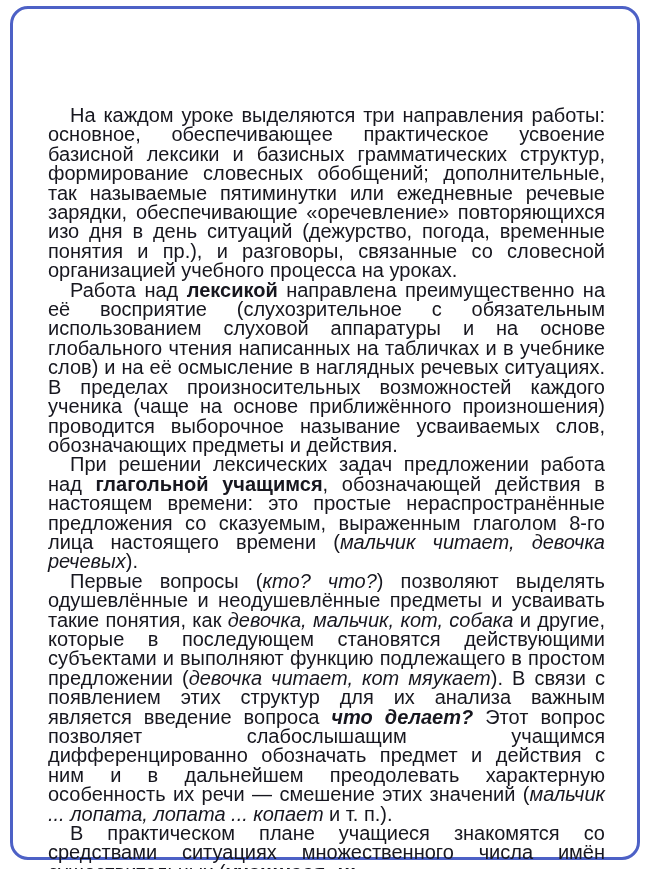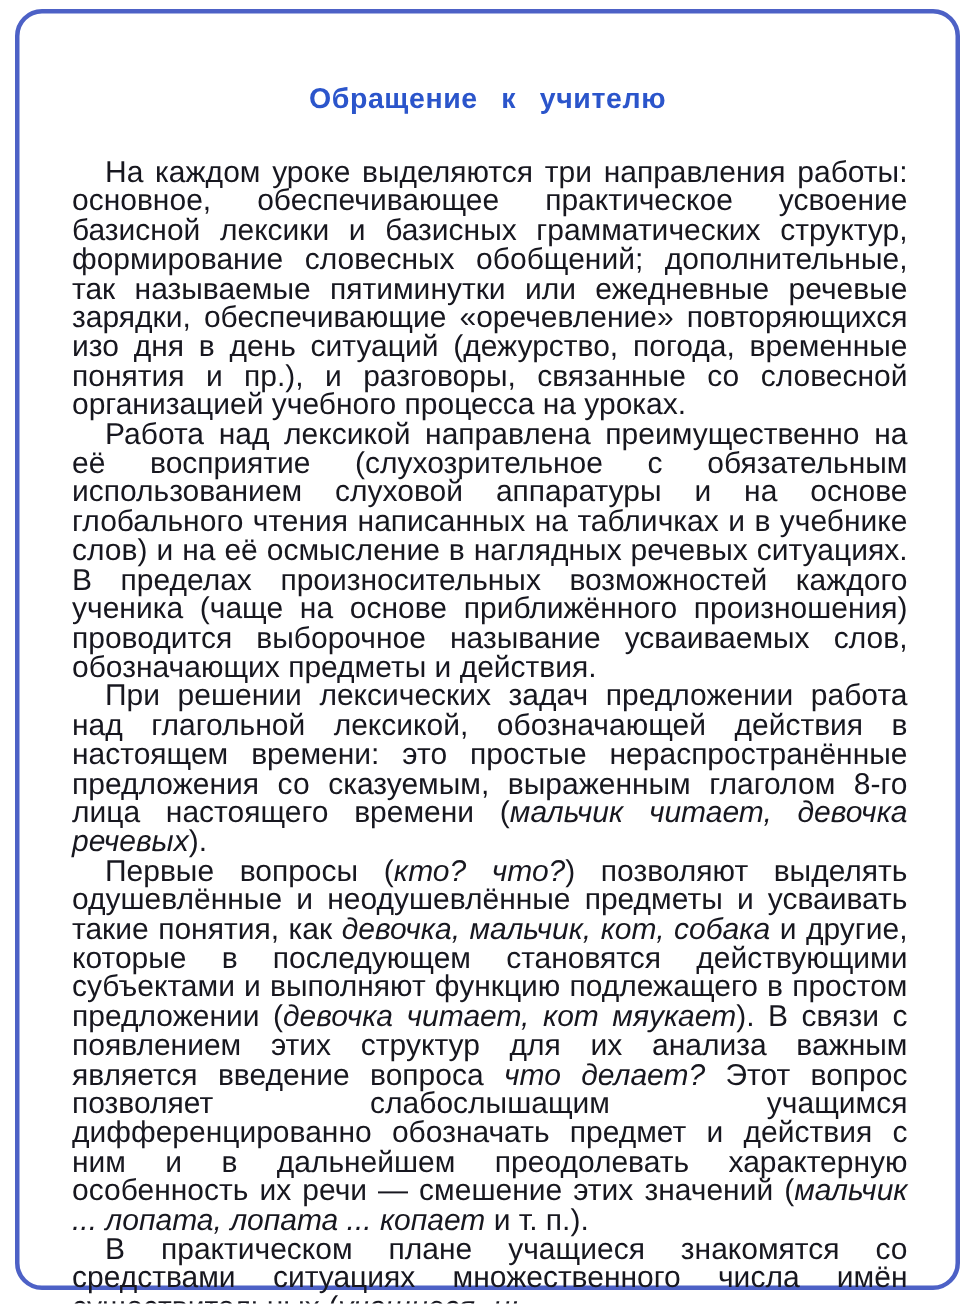--- a/index.html
+++ b/index.html
@@ -30,36 +30,35 @@
     letter-spacing:0.4px;word-spacing:10px;
   }
   .body-text{
     position:absolute;left:48px;right:45px;top:106px;
     color:var(--text);
     font-size:20px;line-height:19.4px;
     text-align:justify;
     hyphens:auto;
   }
   .body-text p{margin:0;text-indent:22px;}
-  .body-text span.b{font-weight:400;}
+  .body-text span.b{font-weight:700;}
   .body-text span.i{font-style:italic;}
   .corner{position:absolute;right:0;bottom:0;width:90px;height:120px;}
 </style>
 </head>
 <body>
 
 <div class="page">
   <div class="frame"></div>
 
-  <h1 class="title">Обращение к учителю</h1>
 
   <div class="body-text">
       <p><span>На каждом уроке выделяются три направления работы: основное, обеспечивающее практическое усвоение базисной лексики и базисных грамматических структур, формирование словесных обобщений; дополнительные, так называемые пятиминутки или ежедневные речевые зарядки, обеспечивающие «оречевление» повторяющихся изо дня в день ситуаций (дежурство, погода, временные понятия и пр.), и разговоры, связанные со словесной организацией учебного процесса на уроках.</span></p>
       <p><span>Работа над </span><span class="b">лексикой</span><span> направлена преимущественно на её восприятие (слухозрительное с обязательным использованием слуховой аппаратуры и на основе глобального чтения написанных на табличках и в учебнике слов) и на её осмысление в наглядных речевых ситуациях. В пределах произносительных возможностей каждого ученика (чаще на основе приближённого произношения) проводится выборочное называние усваиваемых слов, обозначающих предметы и действия.</span></p>
-      <p><span>При решении лексических задач предложении работа над </span><span class="b">глагольной лексикой</span><span>, обозначающей действия в настоящем времени: это простые нераспространённые предложения со сказуемым, выраженным глаголом 8-го лица настоящего времени (</span><span class="i">мальчик читает, девочка речевых</span><span>).</span></p>
+      <p><span>При решении лексических задач предложении работа над </span><span class="b">глагольной учащимся</span><span>, обозначающей действия в настоящем времени: это простые нераспространённые предложения со сказуемым, выраженным глаголом 8-го лица настоящего времени (</span><span class="i">мальчик читает, девочка речевых</span><span>).</span></p>
       <p><span>Первые вопросы (</span><span class="i">кто? что?</span><span>) позволяют выделять одушевлённые и неодушевлённые предметы и усваивать такие понятия, как </span><span class="i">девочка, мальчик, кот, собака</span><span> и другие, которые в последующем становятся действующими субъектами и выполняют функцию подлежащего в простом предложении (</span><span class="i">девочка читает, кот мяукает</span><span>). В связи с появлением этих структур для их анализа важным является введение вопроса </span><span class="b i">что делает?</span><span> Этот вопрос позволяет слабослышащим учащимся дифференцированно обозначать предмет и действия с ним и в дальнейшем преодолевать характерную особенность их речи — смешение этих значений (</span><span class="i">мальчик ... лопата, лопата ... копает</span><span> и т. п.).</span></p>
       <p><span>В практическом плане учащиеся знакомятся со средствами ситуациях множественного числа имён существительных (</span><span class="b i">учащиеся -и:</span></p>
     </div>
 
   <div class="corner">
     
     
     
   </div>
 </div>

